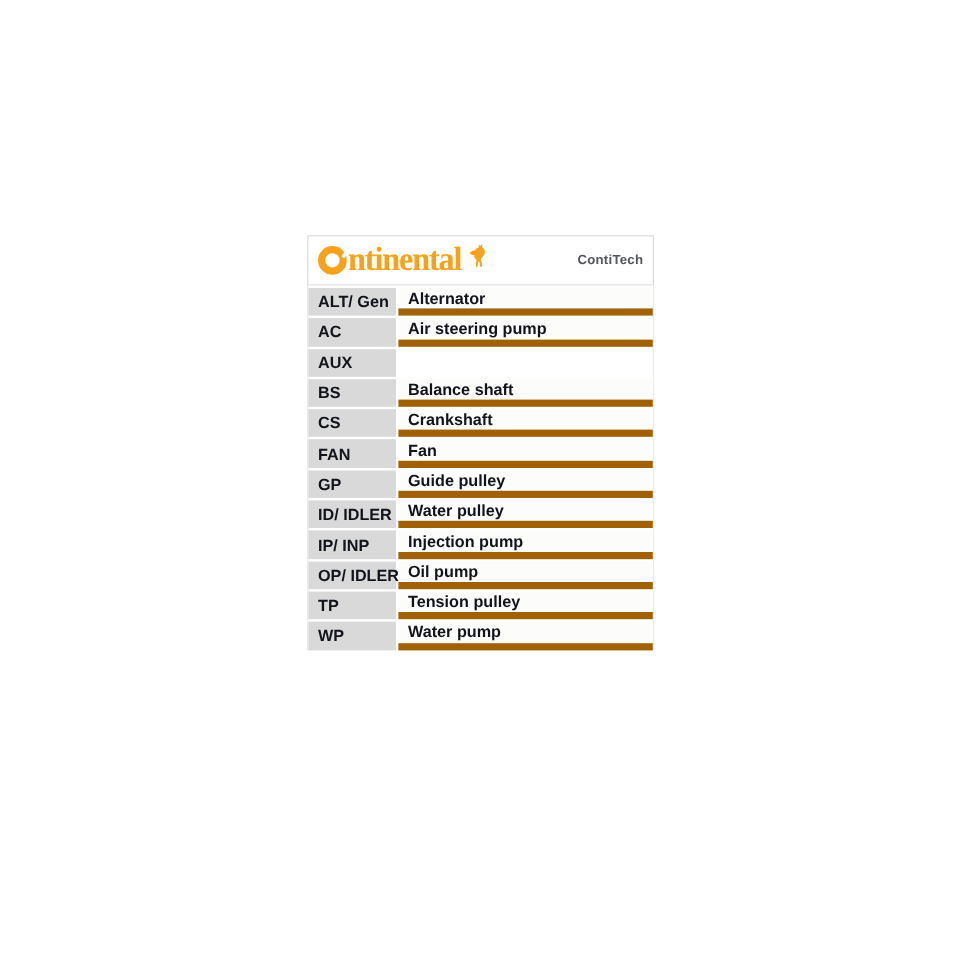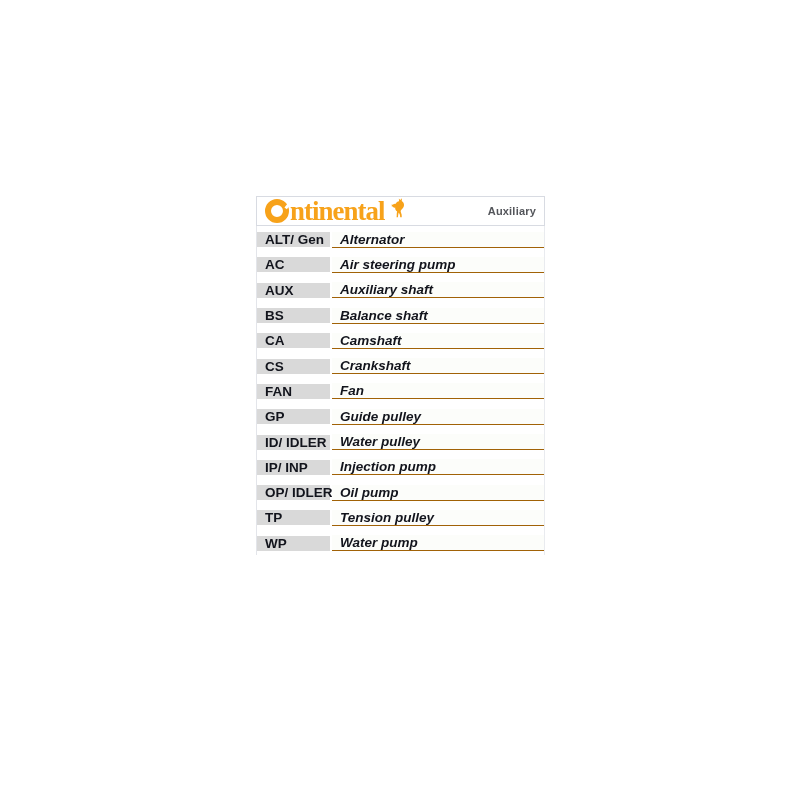--- a/index.html
+++ b/index.html
@@ -20,21 +20,21 @@
   .legend-card {
     position: absolute;
     left: 256px;
     top: 196px;
     width: 289px;
     background: #ffffff;
   }
   
   .card-header {
     box-sizing: border-box;
-    height: 30px;
+    height: 42px;
     border: 1px solid #d8dbe2;
     display: flex;
     align-items: center;
     padding: 0 8px;
     background: #ffffff;
   }
   .logo {
     display: flex;
     align-items: center;
     color: #f7a21a;
@@ -83,48 +83,46 @@
   .rows {
     border-left: 1px solid #e3e5ea;
     border-right: 1px solid #e9ebef;
     padding-top: 2px;
     background: #ffffff;
   }
   .legend-row {
     display: flex;
     height: 23.3px;
     margin-bottom: 2px;
-    align-items: center;
   }
   .abbr-cell {
     box-sizing: border-box;
     width: 73px;
     background: #d9d9d9;
     display: flex;
     align-items: center;
     padding-left: 8px;
     font-size: 13.5px;
     font-weight: 700;
     color: #12141c;
     white-space: nowrap;
   }
   .desc-cell {
     box-sizing: border-box;
     flex: 1;
     margin-left: 2px;
     background: #fcfdfa;
-    border-bottom: 1px solid #a16207;
+    border-bottom: 6px solid #a16207;
     display: flex;
     align-items: center;
     padding-left: 8px;
     font-size: 13.5px;
     font-weight: 700;
     color: #12141c;
     white-space: nowrap;
-    font-style: italic;
   }
 </style>
 </head>
 <body>
 
 <div class="canvas">
   <div class="legend-card">
 
     <div class="card-header">
       <div class="logo" aria-label="Continental">
@@ -135,43 +133,38 @@
             <path fill="#f7a21a" d="M7.9,23.2 L6.5,23.2 C6.9,21.0 6.4,19.3 7.1,17.3
               C5.6,16.3 4.8,14.8 5.1,13.0 C4.1,13.5 2.9,13.1 2.3,12.1
               L0.9,11.5 L1.8,10.9 L1.2,10.0 L2.6,10.3 C3.3,9.4 4.5,9.0 5.7,9.2
               C6.3,7.7 7.5,6.7 9.1,6.5 L8.9,3.6 L10.3,5.3 L12.1,3.3 L11.9,6.2
               C13.7,7.2 14.6,9.2 14.2,11.3 C13.9,13.1 12.7,14.5 11.3,15.7
               C10.7,16.3 10.7,17.3 11.1,18.3 C11.8,19.9 12.1,21.5 11.9,23.2
               L10.3,23.2 C10.3,21.1 9.7,19.5 8.7,18.3 C8.3,19.9 8.1,21.5 7.9,23.2 Z"></path>
           </svg>
         </span>
       </div>
-      <span class="subbrand">Auxiliary</span>
+      <span class="subbrand">ContiTech</span>
     </div>
 
     <div class="rows">
       <div class="legend-row">
         <div class="abbr-cell">ALT/ Gen</div>
         <div class="desc-cell">Alternator</div>
       </div>
       <div class="legend-row">
         <div class="abbr-cell">AC</div>
         <div class="desc-cell">Air steering pump</div>
       </div>
       <div class="legend-row">
         <div class="abbr-cell">AUX</div>
-        <div class="desc-cell">Auxiliary shaft</div>
       </div>
       <div class="legend-row">
         <div class="abbr-cell">BS</div>
         <div class="desc-cell">Balance shaft</div>
-      </div>
-      <div class="legend-row">
-        <div class="abbr-cell">CA</div>
-        <div class="desc-cell">Camshaft</div>
       </div>
       <div class="legend-row">
         <div class="abbr-cell">CS</div>
         <div class="desc-cell">Crankshaft</div>
       </div>
       <div class="legend-row">
         <div class="abbr-cell">FAN</div>
         <div class="desc-cell">Fan</div>
       </div>
       <div class="legend-row">

